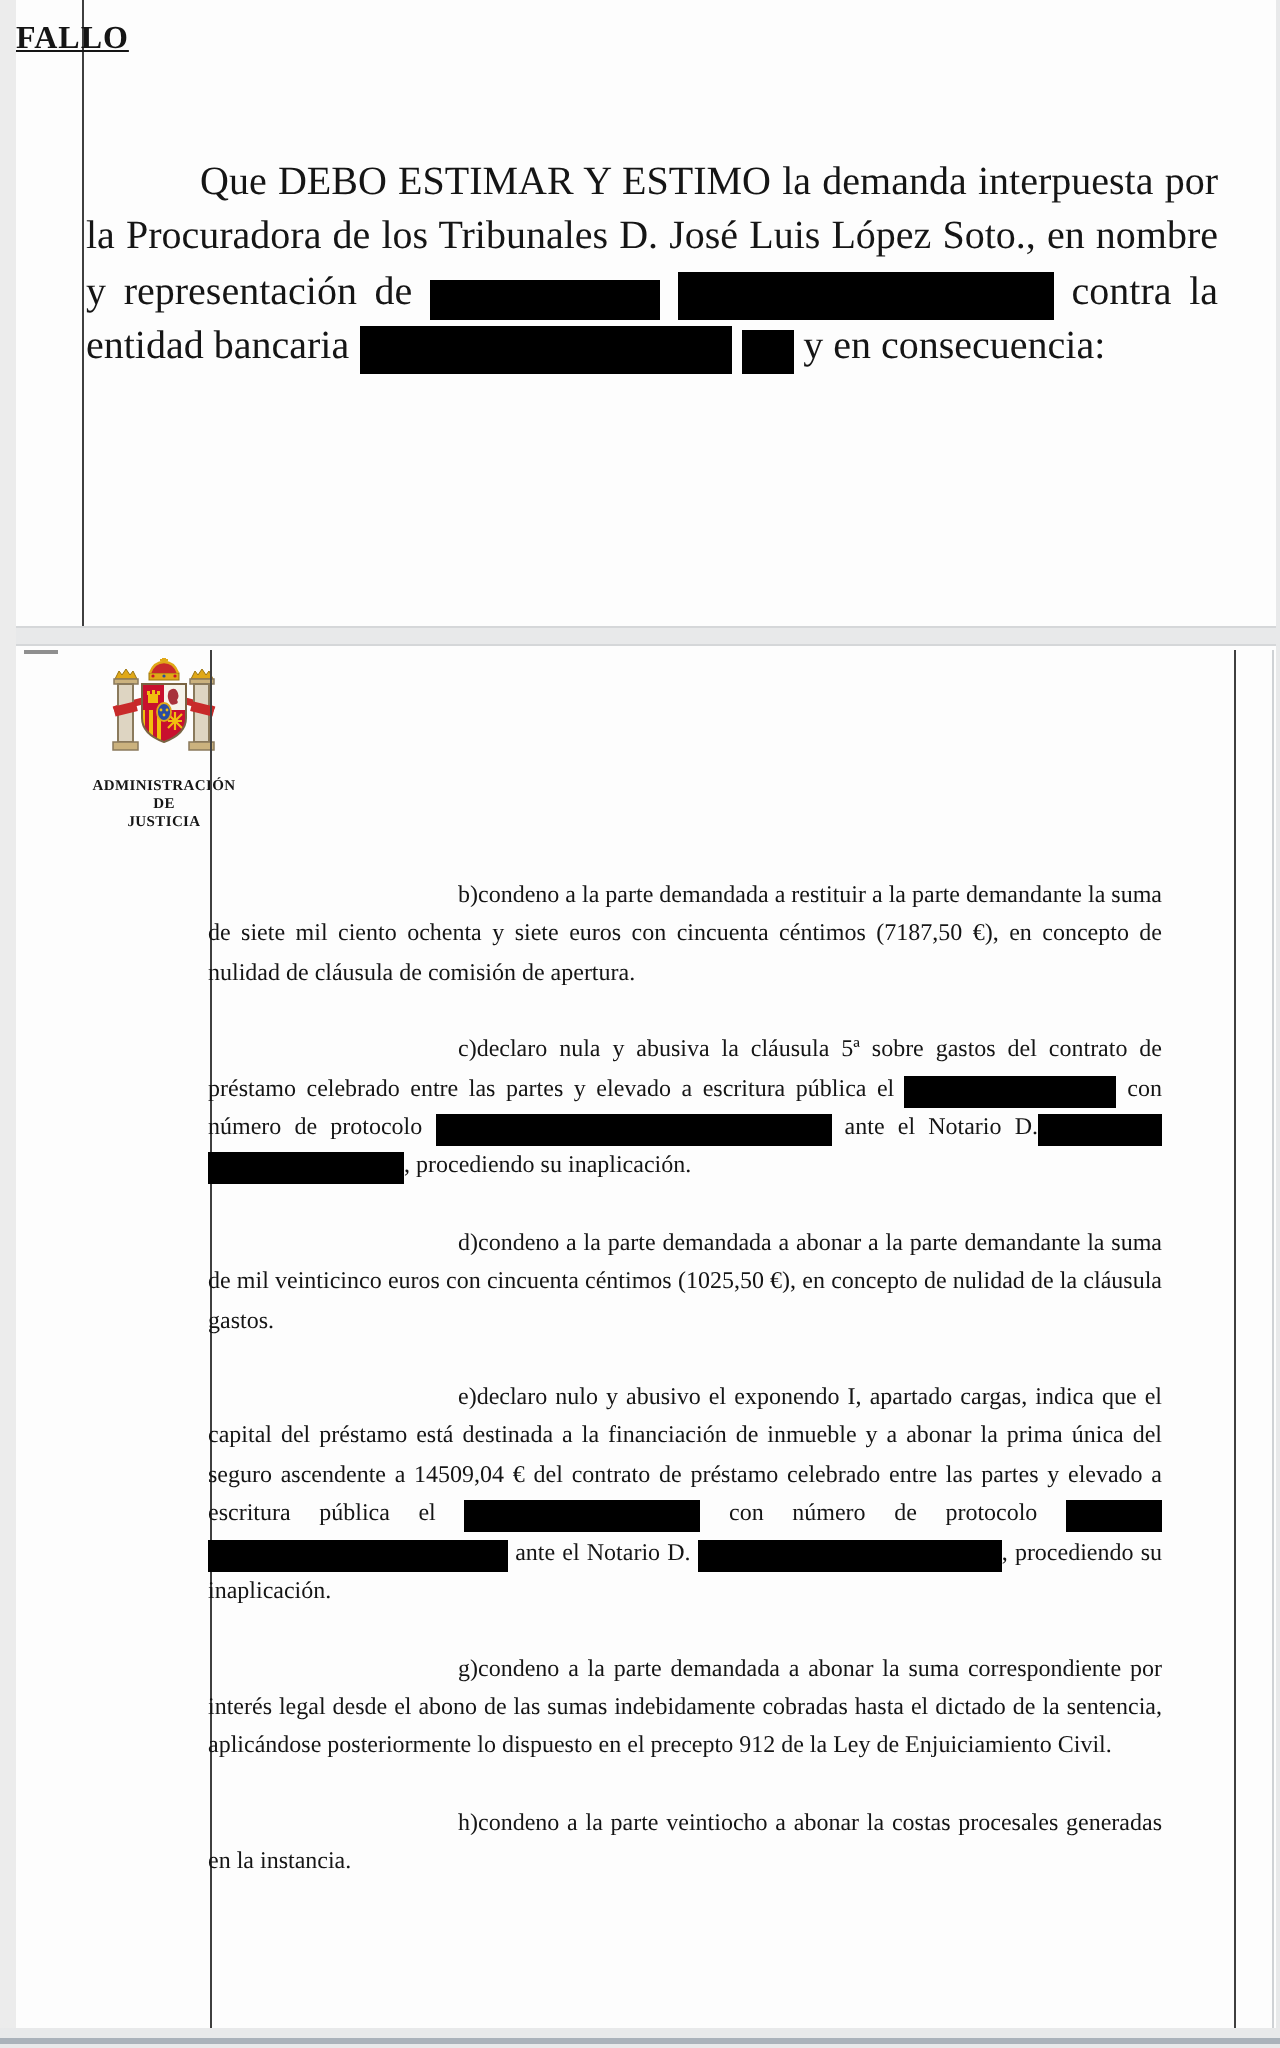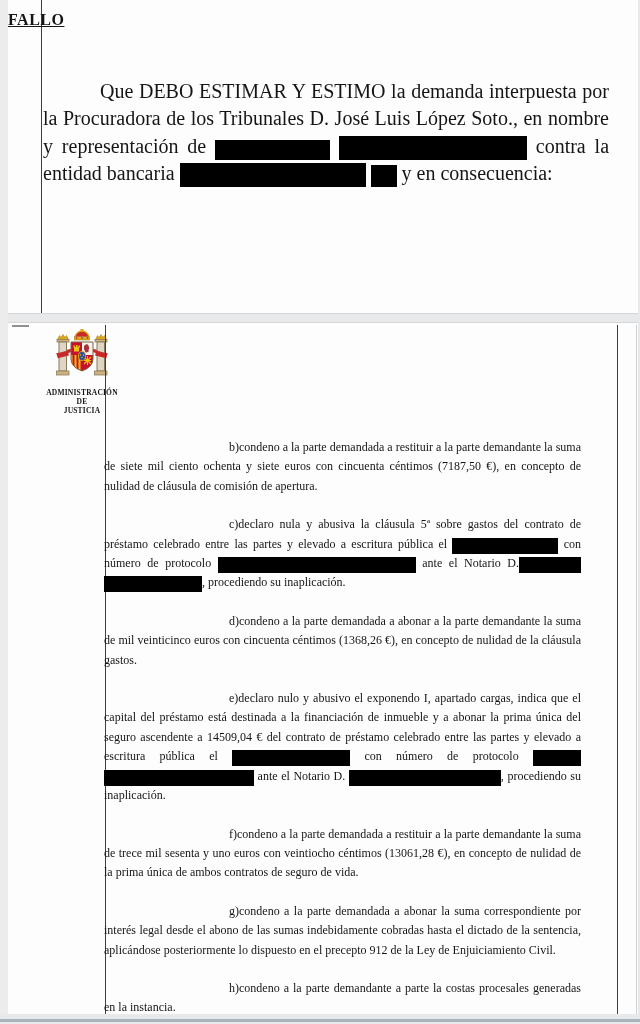--- a/index.html
+++ b/index.html
@@ -114,24 +114,23 @@
       <div class="emblem-label">JUSTICIA</div>
     </div>
 
     <div class="v-rule p2-rule-left"></div>
     <div class="v-rule p2-rule-right"></div>
     <div class="v-rule p2-edge"></div>
 
     <div class="p2-body">
       <p>b)condeno a la parte demandada a restituir a la parte demandante la suma de siete mil ciento ochenta y siete euros con cincuenta céntimos (7187,50 €), en concepto de nulidad de cláusula de comisión de apertura.</p>
       <p>c)declaro nula y abusiva  la cláusula 5ª sobre gastos  del contrato de préstamo celebrado entre las partes y elevado a escritura pública el <span class="redaction" style="width: 106px; height: 16px;"></span> con número  de protocolo <span class="redaction" style="width: 198px; height: 16px;"></span> ante el Notario D.<span class="redaction" style="width: 62px; height: 16px;"></span> <span class="redaction" style="width: 98px; height: 16px;"></span>, procediendo su inaplicación.</p>
-      <p>d)condeno a la parte demandada a abonar a la parte demandante la suma de mil veinticinco euros con cincuenta céntimos (1368,26 €), en concepto de nulidad de la cláusula gastos.</p>
+      <p>d)condeno a la parte demandada a abonar a la parte demandante la suma de mil veinticinco euros con cincuenta céntimos (1025,50 €), en concepto de nulidad de la cláusula gastos.</p>
       <p>e)declaro nulo y abusivo el exponendo I, apartado cargas, indica que el capital del préstamo está destinada a la financiación de inmueble y a abonar la prima única del seguro ascendente a 14509,04 € del contrato de préstamo celebrado entre las partes y elevado a escritura pública el <span class="redaction" style="width: 118px; height: 16px;"></span> con número  de protocolo <span class="redaction" style="width: 48px; height: 16px;"></span> <span class="redaction" style="width: 150px; height: 16px;"></span> ante el Notario D. <span class="redaction" style="width: 152px; height: 16px;"></span>, procediendo su inaplicación.</p>
-      <p>f)condeno a la parte demandada a restituir a la parte demandante la suma de trece mil sesenta y uno euros con veintiocho céntimos (13061,28 €), en concepto de nulidad de la prima única de ambos contratos de seguro de vida.</p>
       <p>g)condeno a la parte demandada a abonar la suma correspondiente por interés legal desde el abono de las sumas indebidamente cobradas hasta el dictado de la sentencia, aplicándose posteriormente lo dispuesto en el precepto 912 de la Ley de Enjuiciamiento Civil.</p>
-      <p>h)condeno a la parte demandante a parte la costas procesales generadas en la instancia.</p>
+      <p>h)condeno a la parte veintiocho a abonar la costas procesales generadas en la instancia.</p>
     </div>
   </div>
 
   <div class="bottom-band"></div>
   <div class="bottom-line"></div>
 
 </div>
 
 </body></html>

